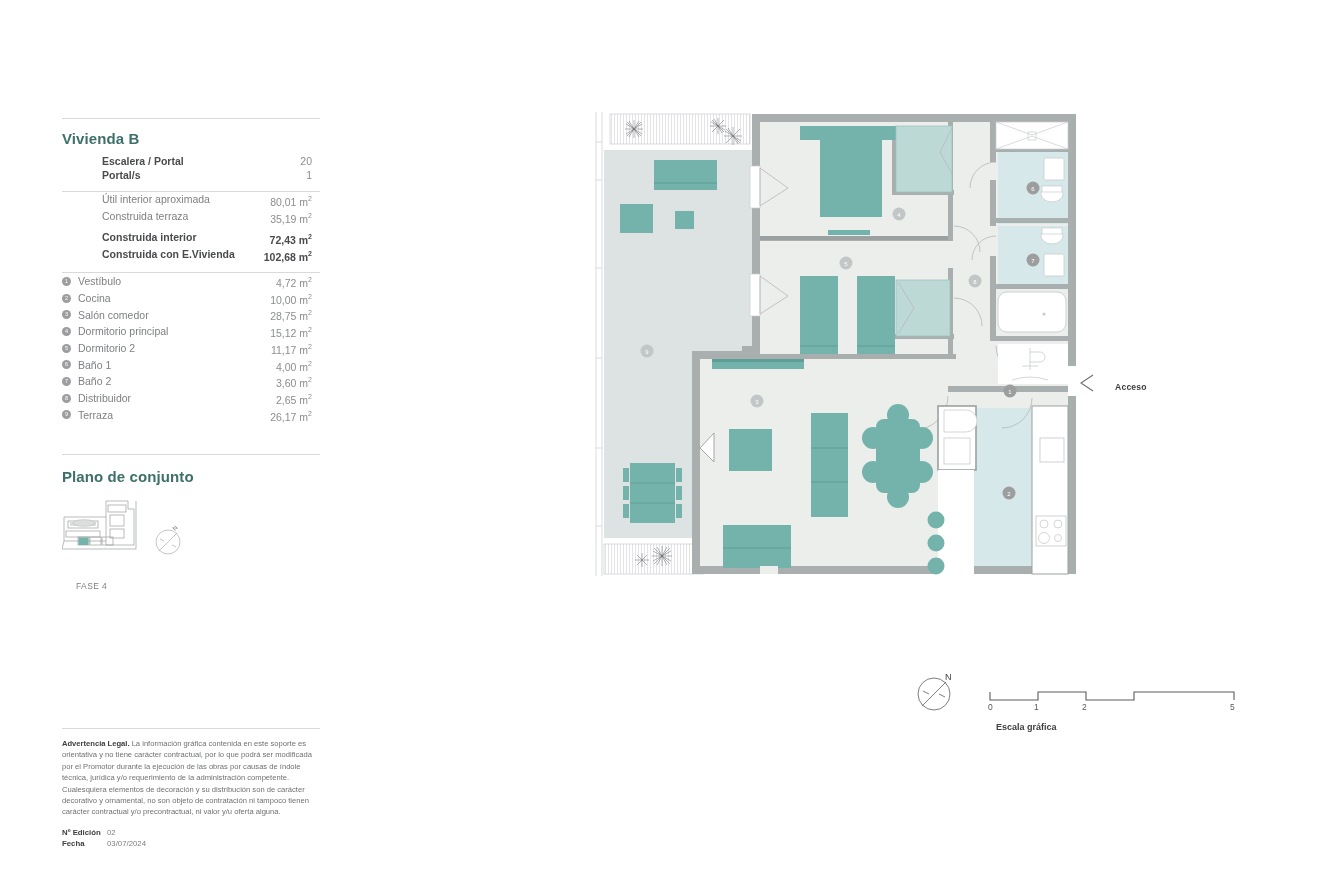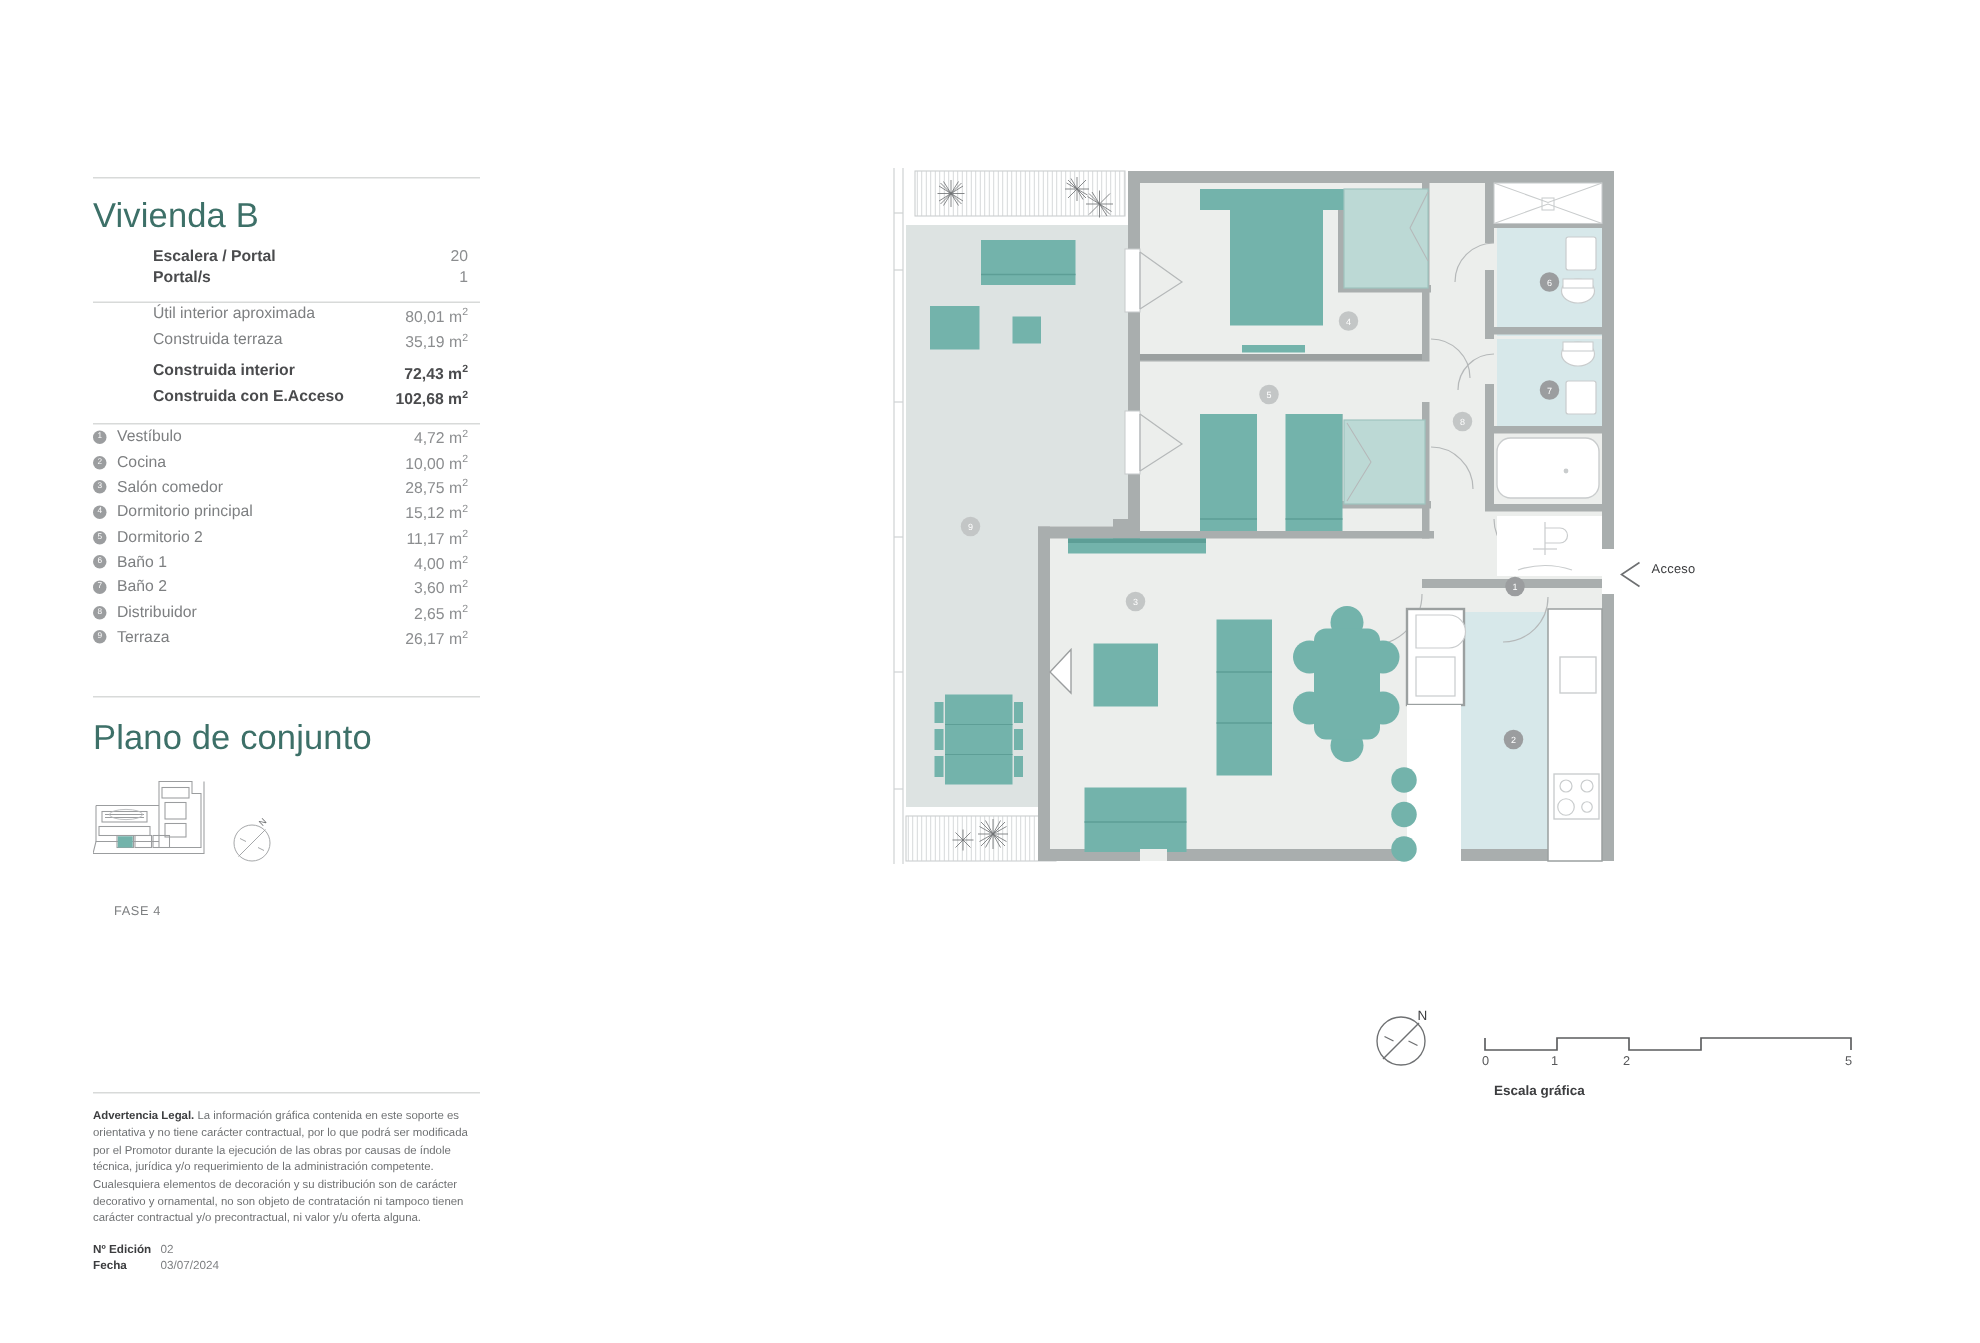--- a/index.html
+++ b/index.html
@@ -5,22 +5,22 @@
   html,body{margin:0;padding:0;}
   body{
     width:1320px;height:895px;background:#ffffff;
     font-family:"Liberation Sans", sans-serif;
     color:#58595b;position:relative;overflow:hidden;
   }
   
   #info-panel{position:absolute;left:62px;top:118px;width:258px;}
   .rule{height:1px;background:#d8dad9;width:100%;}
   .sec-title{
-    color:#3d7068;font-size:23px;letter-spacing:.1px;
-    margin:11px 0 7px 0;font-weight:400;
+    color:#3d7068;font-size:15px;letter-spacing:.1px;
+    margin:11px 0 7px 0;font-weight:700;
   }
   .kv{display:flex;font-size:10.5px;line-height:14px;}
   .kv .k{width:148px;font-weight:bold;color:#4a4b4d;margin-left:40px;}
   .kv .v{color:#8b8d8f;}
   .kv.light .k{font-weight:normal;color:#7d7f81;}
   .kv.light .v{color:#8b8d8f;}
   .kv .v.num{width:62px;text-align:right;}
   .kv.strong .k{font-weight:bold;color:#4a4b4d;}
   .kv.strong .v{font-weight:bold;color:#4a4b4d;}
   .gap{height:9px;}
@@ -41,22 +41,22 @@
   #legal{position:absolute;left:62px;top:728px;width:258px;}
   #legal .txt{font-size:7.6px;line-height:11.4px;color:#6e7072;text-align:left;}
   #legal .txt b{color:#3c3d3f;}
   #legal .meta{margin-top:9px;}
   #legal .meta .r{display:flex;font-size:7.8px;line-height:11.5px;}
   #legal .meta .r .k{width:45px;font-weight:bold;color:#3c3d3f;}
   #legal .meta .r .v{color:#7d7f81;}
   
   #plan{position:absolute;left:592px;top:108px;width:488px;height:472px;}
   #acceso{
-    position:absolute;left:1080px;top:374px;display:flex;align-items:flex-start;
-    font-size:8.6px;font-weight:normal;color:#3c3d3f;letter-spacing:.2px;
+    position:absolute;left:1080px;top:374px;display:flex;align-items:flex-end;
+    font-size:8.6px;font-weight:bold;color:#3c3d3f;letter-spacing:.2px;gap:14px;
   }
   
   #scalebar{position:absolute;left:988px;top:680px;width:248px;}
   #scale-caption{position:absolute;left:996px;top:722px;font-size:9px;font-weight:bold;color:#3c3d3f;}
   #compass{position:absolute;left:912px;top:668px;}
   .tick-label{position:absolute;font-size:8.5px;color:#58595b;top:22px;}
 </style>
 </head>
 <body>
 
@@ -86,21 +86,21 @@
   <div class="kv light">
     <span class="k">Construida terraza</span>
     <span class="v num"><span>35,19</span> m<sup>2</sup></span>
   </div>
   <div class="gap-s"></div>
   <div class="kv strong">
     <span class="k">Construida interior</span>
     <span class="v num"><span>72,43</span> m<sup>2</sup></span>
   </div>
   <div class="kv strong">
-    <span class="k">Construida con E.Acceso</span>
+    <span class="k">Construida con E.Vivienda</span>
     <span class="v num"><span>102,68</span> m<sup>2</sup></span>
   </div>
 
   <div class="gap"></div>
   <div class="rule"></div>
 
 
   <div id="rooms-list">
       <div class="room-row">
         <span class="bullet">1</span>

